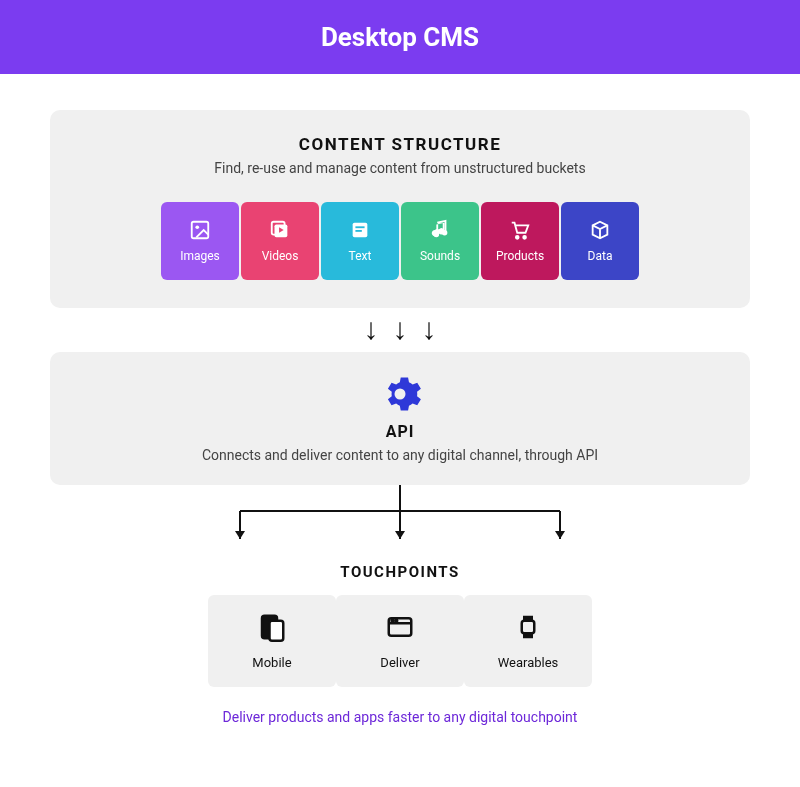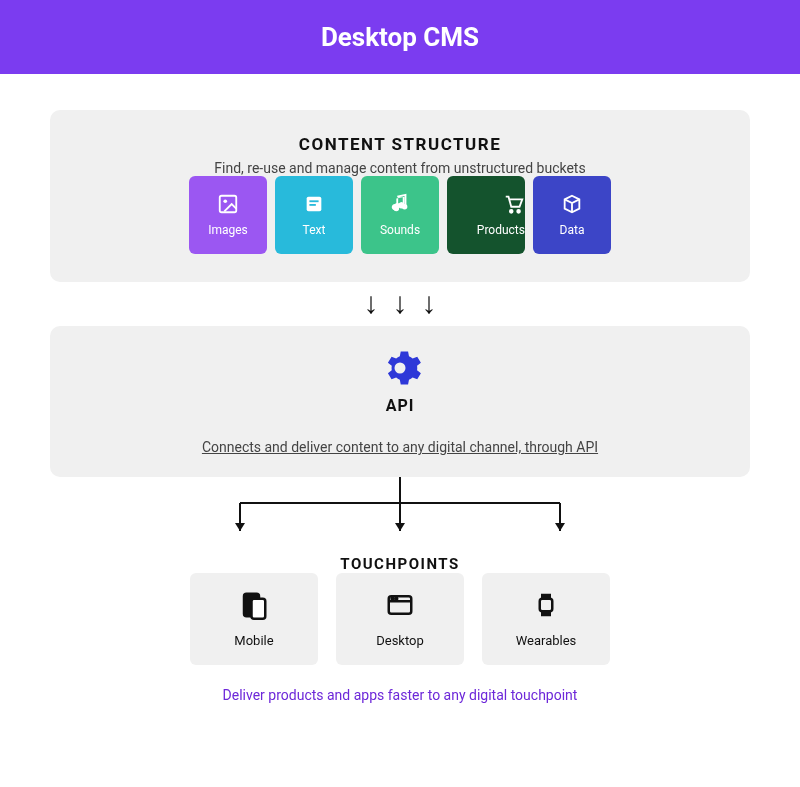--- a/index.html
+++ b/index.html
@@ -34,41 +34,42 @@
     font-weight: 700;
     letter-spacing: 1.5px;
   }
   .panel-sub {
     margin-top: 6px;
     font-size: 14px;
     color: #444;
   }
   .tiles {
     display: flex;
-    gap: 8px;
-    justify-content: center;
+    gap: 2px;
+    justify-content: center;
+    margin-top: 26px;
   }
   .tile {
     width: 78px;
     height: 78px;
     border-radius: 6px;
     color: #fff;
     display: flex;
     flex-direction: column;
     justify-content: center;
     align-items: center;
     gap: 8px;
     font-size: 12px;
   }
   .tile svg { display: block; }
   .t-purple  { background: #9b57f2; }
   .t-red     { background: #e94372; }
   .t-cyan    { background: #28badb; }
   .t-green   { background: #3cc48a; }
-  .t-orange  { background: #14532d; align-items: flex-end; }
+  .t-orange  { background: #be185d; }
   .t-indigo  { background: #3c45c7; }
   .arrows-3 {
     display: flex;
     gap: 14px;
     justify-content: center;
     margin: 6px 0 8px 0;
   }
   .arrow-down {
     font-size: 30px;
     line-height: 1;
@@ -84,42 +85,40 @@
     justify-content: center;
     margin-bottom: 6px;
   }
   .api-title {
     font-size: 16px;
     font-weight: 700;
     letter-spacing: 1px;
     margin-top: 4px;
   }
   .api-sub {
-    margin-top: 24px;
+    margin-top: 6px;
     font-size: 14px;
     color: #444;
-    text-decoration: underline;
   }
   .split-arrows {
     display: flex;
     justify-content: center;
     margin: 0 0 4px 0;
   }
   .touch-title {
     text-align: center;
     font-size: 15px;
     font-weight: 700;
     letter-spacing: 1.5px;
     margin-top: 12px;
   }
   .touch-tiles {
     display: flex;
-    gap: 18px;
-    justify-content: center;
-    margin-top: 0;
+    justify-content: center;
+    margin-top: 14px;
   }
   .touch-tile {
     width: 128px;
     height: 92px;
     background: #f0f0f0;
     border-radius: 6px;
     display: flex;
     flex-direction: column;
     align-items: center;
     justify-content: center;
@@ -154,20 +153,30 @@
         <span>
           <svg width="22" height="22" viewBox="0 0 24 24" fill="none" stroke="#fff" stroke-width="2">
             <rect x="3" y="3" width="18" height="18" rx="2"></rect>
             <circle cx="9" cy="9" r="2" fill="#fff" stroke="none"></circle>
             <path d="M21 17l-5-5-8 8"></path>
           </svg>
         </span>
         <span>Images</span>
       </div>
 
+      <div class="tile t-red">
+        <span>
+          <svg width="22" height="22" viewBox="0 0 24 24" fill="#fff">
+            <rect x="6" y="6" width="14" height="14" rx="2"></rect>
+            <rect x="3" y="3" width="14" height="14" rx="2" fill="none" stroke="#fff" stroke-width="2"></rect>
+            <path d="M11 9l5 3-5 3z" fill="#e94372"></path>
+          </svg>
+        </span>
+        <span>Videos</span>
+      </div>
 
       <div class="tile t-cyan">
         <span>
           <svg width="22" height="22" viewBox="0 0 24 24" fill="#fff">
             <rect x="4" y="4" width="16" height="16" rx="2"></rect>
             <rect x="7" y="8" width="10" height="2" fill="#28badb"></rect>
             <rect x="7" y="12" width="7" height="2" fill="#28badb"></rect>
           </svg>
         </span>
         <span>Text</span>
@@ -254,21 +263,21 @@
     </div>
     <div class="touch-tile">
       <span>
         <svg width="30" height="30" viewBox="0 0 24 24" fill="none" stroke="#111" stroke-width="2">
           <rect x="3" y="5" width="18" height="14" rx="2"></rect>
           <line x1="3" y1="9" x2="21" y2="9"></line>
           <circle cx="6" cy="7" r="0.8" fill="#111"></circle>
           <circle cx="9" cy="7" r="0.8" fill="#111"></circle>
         </svg>
       </span>
-      <span>Desktop</span>
+      <span>Deliver</span>
     </div>
     <div class="touch-tile">
       <span>
         <svg width="30" height="30" viewBox="0 0 24 24" fill="none" stroke="#111" stroke-width="2">
           <rect x="7" y="7" width="10" height="10" rx="2"></rect>
           <path d="M9 7V4h6v3M9 17v3h6v-3" fill="#111"></path>
         </svg>
       </span>
       <span>Wearables</span>
     </div>

